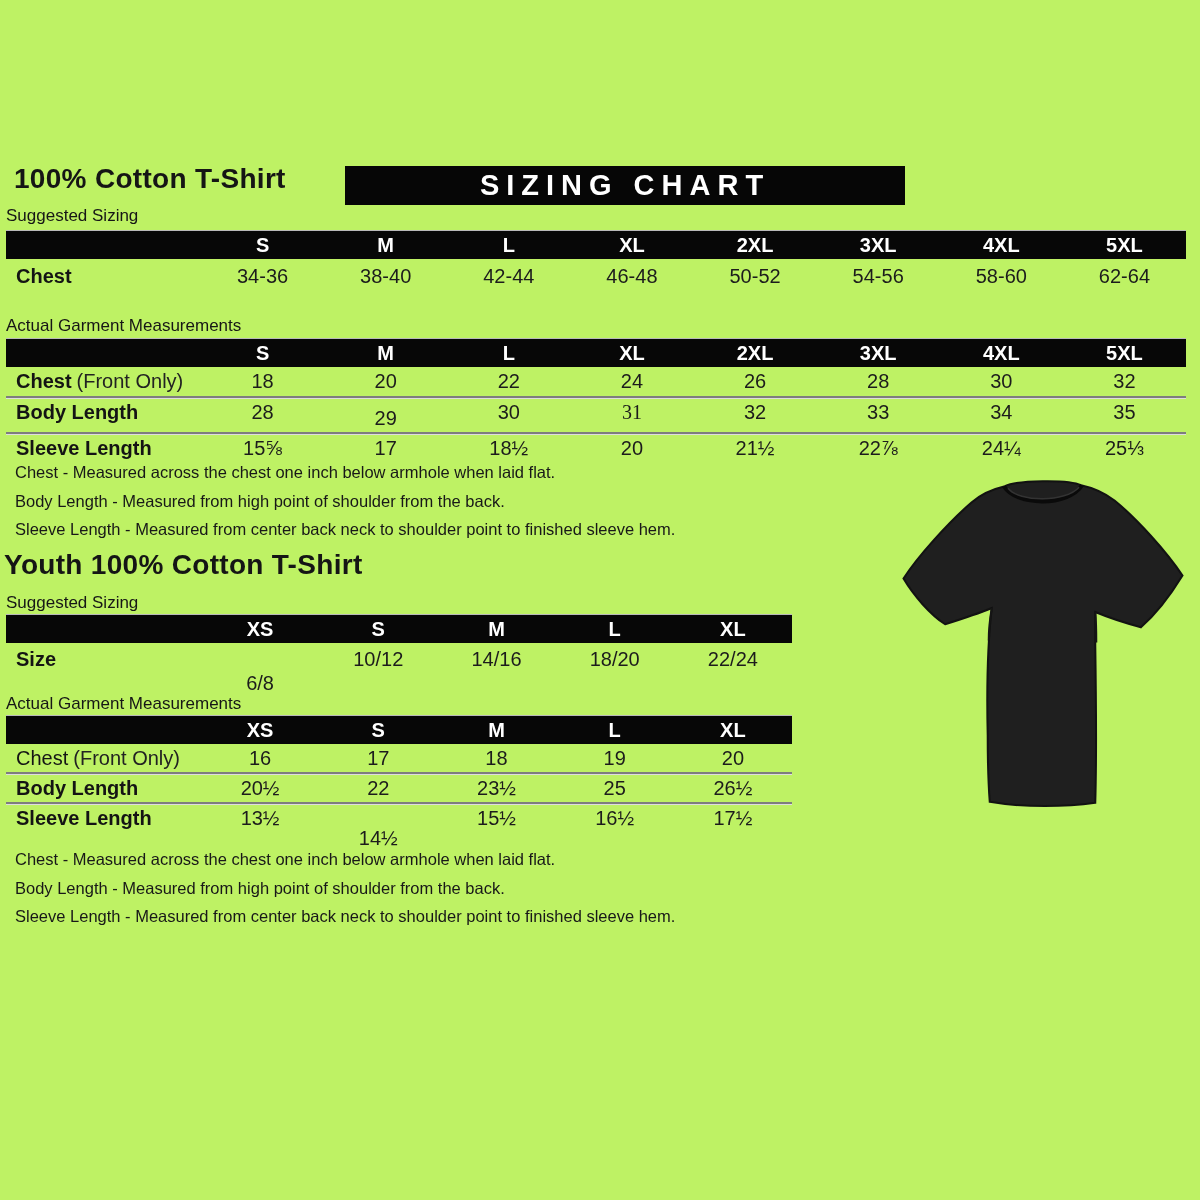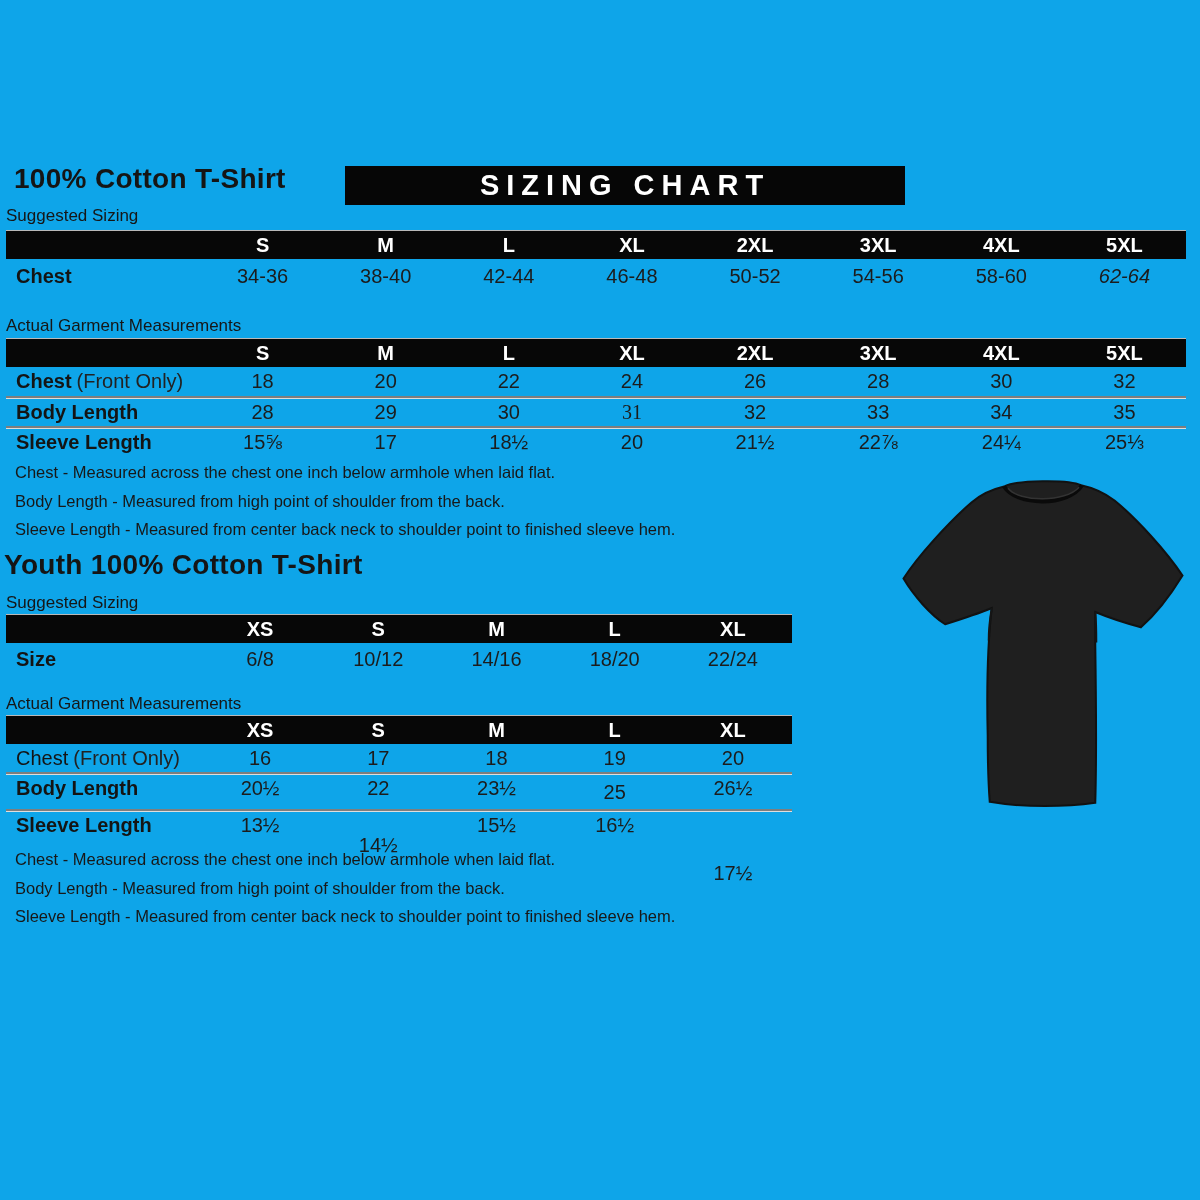--- a/index.html
+++ b/index.html
@@ -1,17 +1,17 @@
 <!DOCTYPE html>
 <html><head>
 <meta charset="utf-8">
 <style>
   html,body{margin:0;padding:0;background:#ffffff;}
   #canvas{
-    position:relative;width:1200px;height:1200px;background:#0ea5e9;overflow:hidden;
+    position:relative;width:1200px;height:1200px;background:#bef264;overflow:hidden;
     font-family:"Liberation Sans", sans-serif;color:#1a1a1a;
   }
   .abs{position:absolute;}
   .h1{font-size:28px;font-weight:700;letter-spacing:0.3px;color:#151515;white-space:nowrap;}
   .banner{
     background:#060606;color:#ffffff;text-align:center;
     font-size:29px;font-weight:700;letter-spacing:7px;line-height:39px;height:39px;
   }
   .section-label{font-size:17px;color:#161616;white-space:nowrap;}
   .sztable{border-top:1px solid #b9b9b9;}
@@ -51,21 +51,21 @@
     <div class="th">5XL</div>
 
     <div class="td row-label r" style="height:34px;">Chest</div>
     <div class="td r" style="height:34px;">34-36</div>
     <div class="td r" style="height:34px;">38-40</div>
     <div class="td r" style="height:34px;">42-44</div>
     <div class="td r" style="height:34px;">46-48</div>
     <div class="td r" style="height:34px;">50-52</div>
     <div class="td r" style="height:34px;">54-56</div>
     <div class="td r" style="height:34px;">58-60</div>
-    <div class="td r" style="height:34px;font-style:italic;">62-64</div>
+    <div class="td r" style="height:34px;">62-64</div>
   </div>
 
   <div class="abs section-label" style="left:6px;top:316px;">Actual Garment Measurements</div>
 
   <div class="abs sztable" style="left:6px;top:338px;width:1180px;">
     <div class="grid grid-8">
       <div class="th"></div>
       <div class="th">S</div>
       <div class="th">M</div>
       <div class="th">L</div>
@@ -88,21 +88,21 @@
       <div class="td r" style="height:29px;">28</div>
       <div class="td r" style="height:29px;">30</div>
       <div class="td r" style="height:29px;">32</div>
     </div>
     <div class="rule"></div>
     <div class="grid grid-8">
       <div class="td row-label r" style="height:27px;">
         <span>Body Length</span>
       </div>
       <div class="td r" style="height:27px;">28</div>
-      <div class="td r" style="height:27px;">29</div>
+      <div class="td r" style="height:27px;margin-top:6px;">29</div>
       <div class="td r" style="height:27px;">30</div>
       <div class="td r" style="height:27px;font-family:Liberation Serif, serif;">31</div>
       <div class="td r" style="height:27px;">32</div>
       <div class="td r" style="height:27px;">33</div>
       <div class="td r" style="height:27px;">34</div>
       <div class="td r" style="height:27px;">35</div>
     </div>
     <div class="rule"></div>
     <div class="grid grid-8">
       <div class="td row-label r" style="height:27px;">
@@ -131,21 +131,21 @@
 
   <div class="abs sztable grid grid-5" style="left:6px;top:614px;width:786px;">
     <div class="th"></div>
     <div class="th">XS</div>
     <div class="th">S</div>
     <div class="th">M</div>
     <div class="th">L</div>
     <div class="th">XL</div>
 
     <div class="td row-label r" style="height:33px;">Size</div>
-    <div class="td r" style="height:33px;">6/8</div>
+    <div class="td r" style="height:33px;margin-top:24px;">6/8</div>
     <div class="td r" style="height:33px;">10/12</div>
     <div class="td r" style="height:33px;">14/16</div>
     <div class="td r" style="height:33px;">18/20</div>
     <div class="td r" style="height:33px;">22/24</div>
   </div>
 
   <div class="abs section-label" style="left:6px;top:694px;">Actual Garment Measurements</div>
 
   <div class="abs sztable" style="left:6px;top:715px;width:786px;">
     <div class="grid grid-5">
@@ -168,33 +168,33 @@
       <div class="td r" style="height:28px;">20</div>
     </div>
     <div class="rule"></div>
     <div class="grid grid-5">
       <div class="td row-label r" style="height:27px;">
         <span>Body Length</span>
       </div>
       <div class="td r" style="height:27px;">20½</div>
       <div class="td r" style="height:27px;">22</div>
       <div class="td r" style="height:27px;">23½</div>
-      <div class="td r" style="height:34px;">25</div>
+      <div class="td r" style="height:27px;">25</div>
       <div class="td r" style="height:27px;">26½</div>
     </div>
     <div class="rule"></div>
     <div class="grid grid-5">
       <div class="td row-label r" style="height:27px;">
         <span>Sleeve Length</span>
       </div>
       <div class="td r" style="height:27px;">13½</div>
       <div class="td r" style="height:27px;margin-top:20px;">14½</div>
       <div class="td r" style="height:27px;">15½</div>
       <div class="td r" style="height:27px;">16½</div>
-      <div class="td r" style="height:27px;margin-top:48px;">17½</div>
+      <div class="td r" style="height:27px;">17½</div>
     </div>
   </div>
 
   <div class="abs notes" style="left:15px;top:845px;">
     <div>Chest - Measured across the chest one inch below armhole when laid flat.</div>
     <div>Body Length - Measured from high point of shoulder from the back.</div>
     <div>Sleeve Length - Measured from center back neck to shoulder point to finished sleeve hem.</div>
   </div>
 
   <div class="abs" style="left:890px;top:468px;width:305px;height:350px;">

